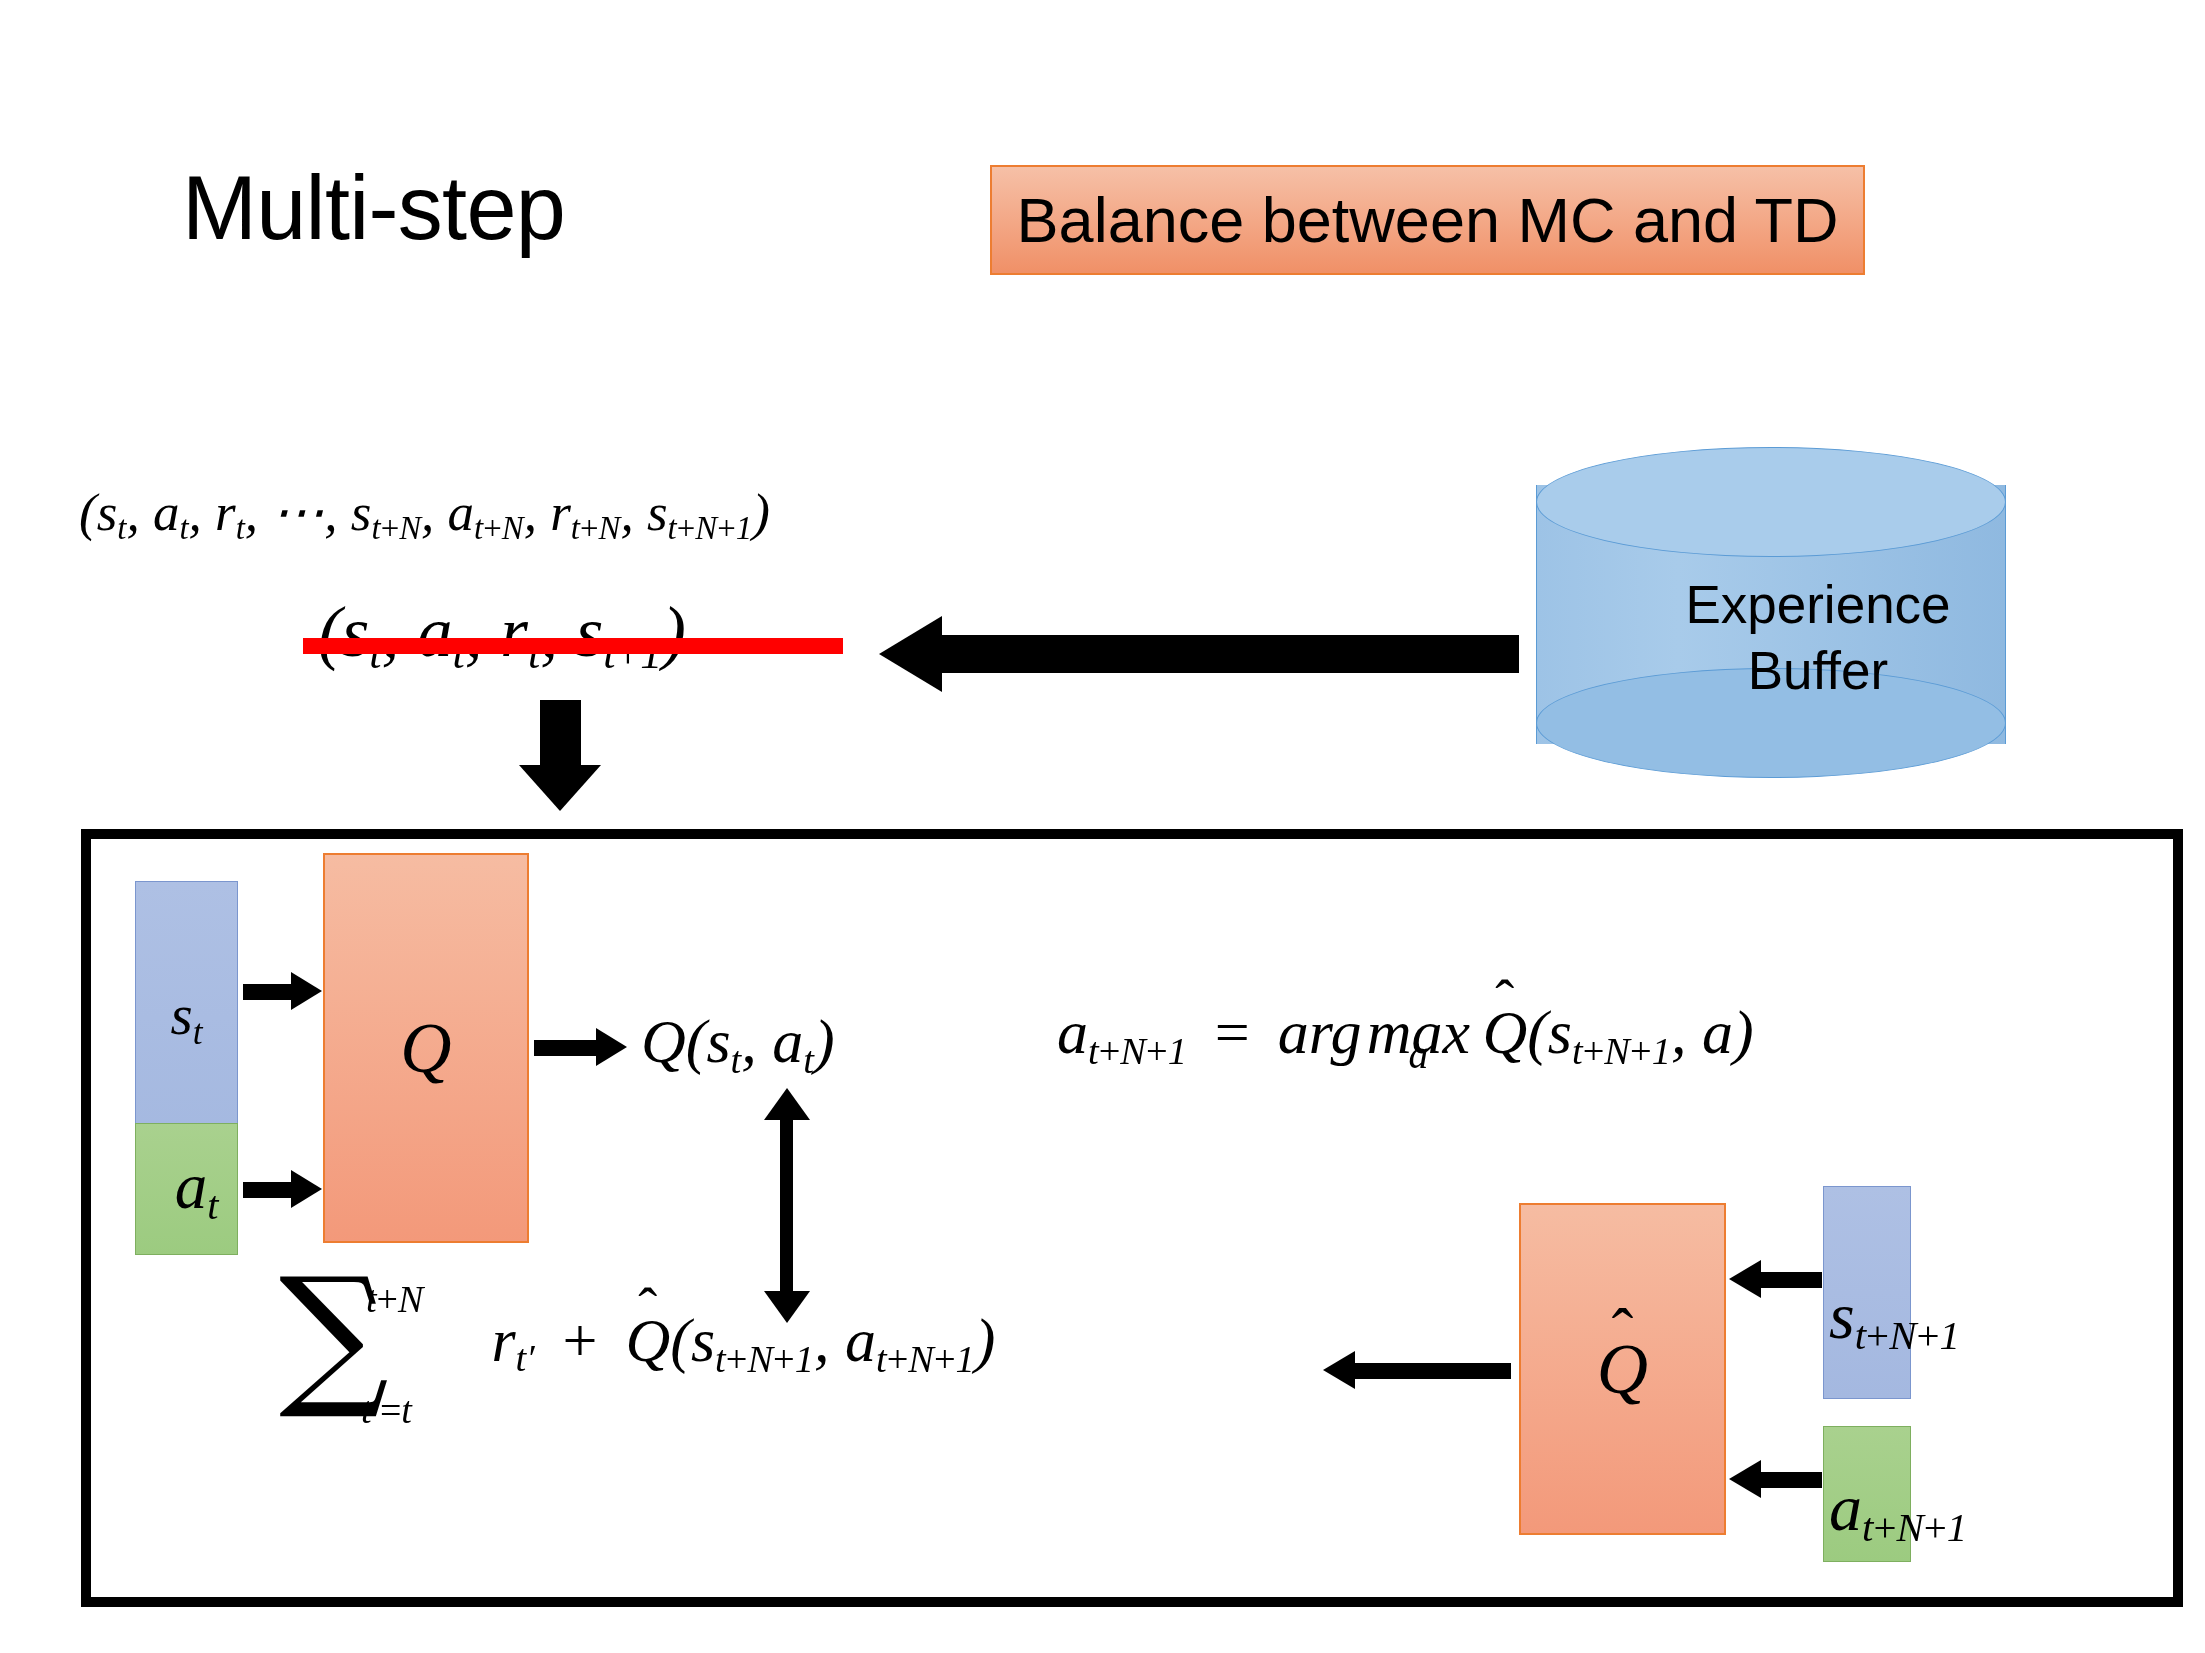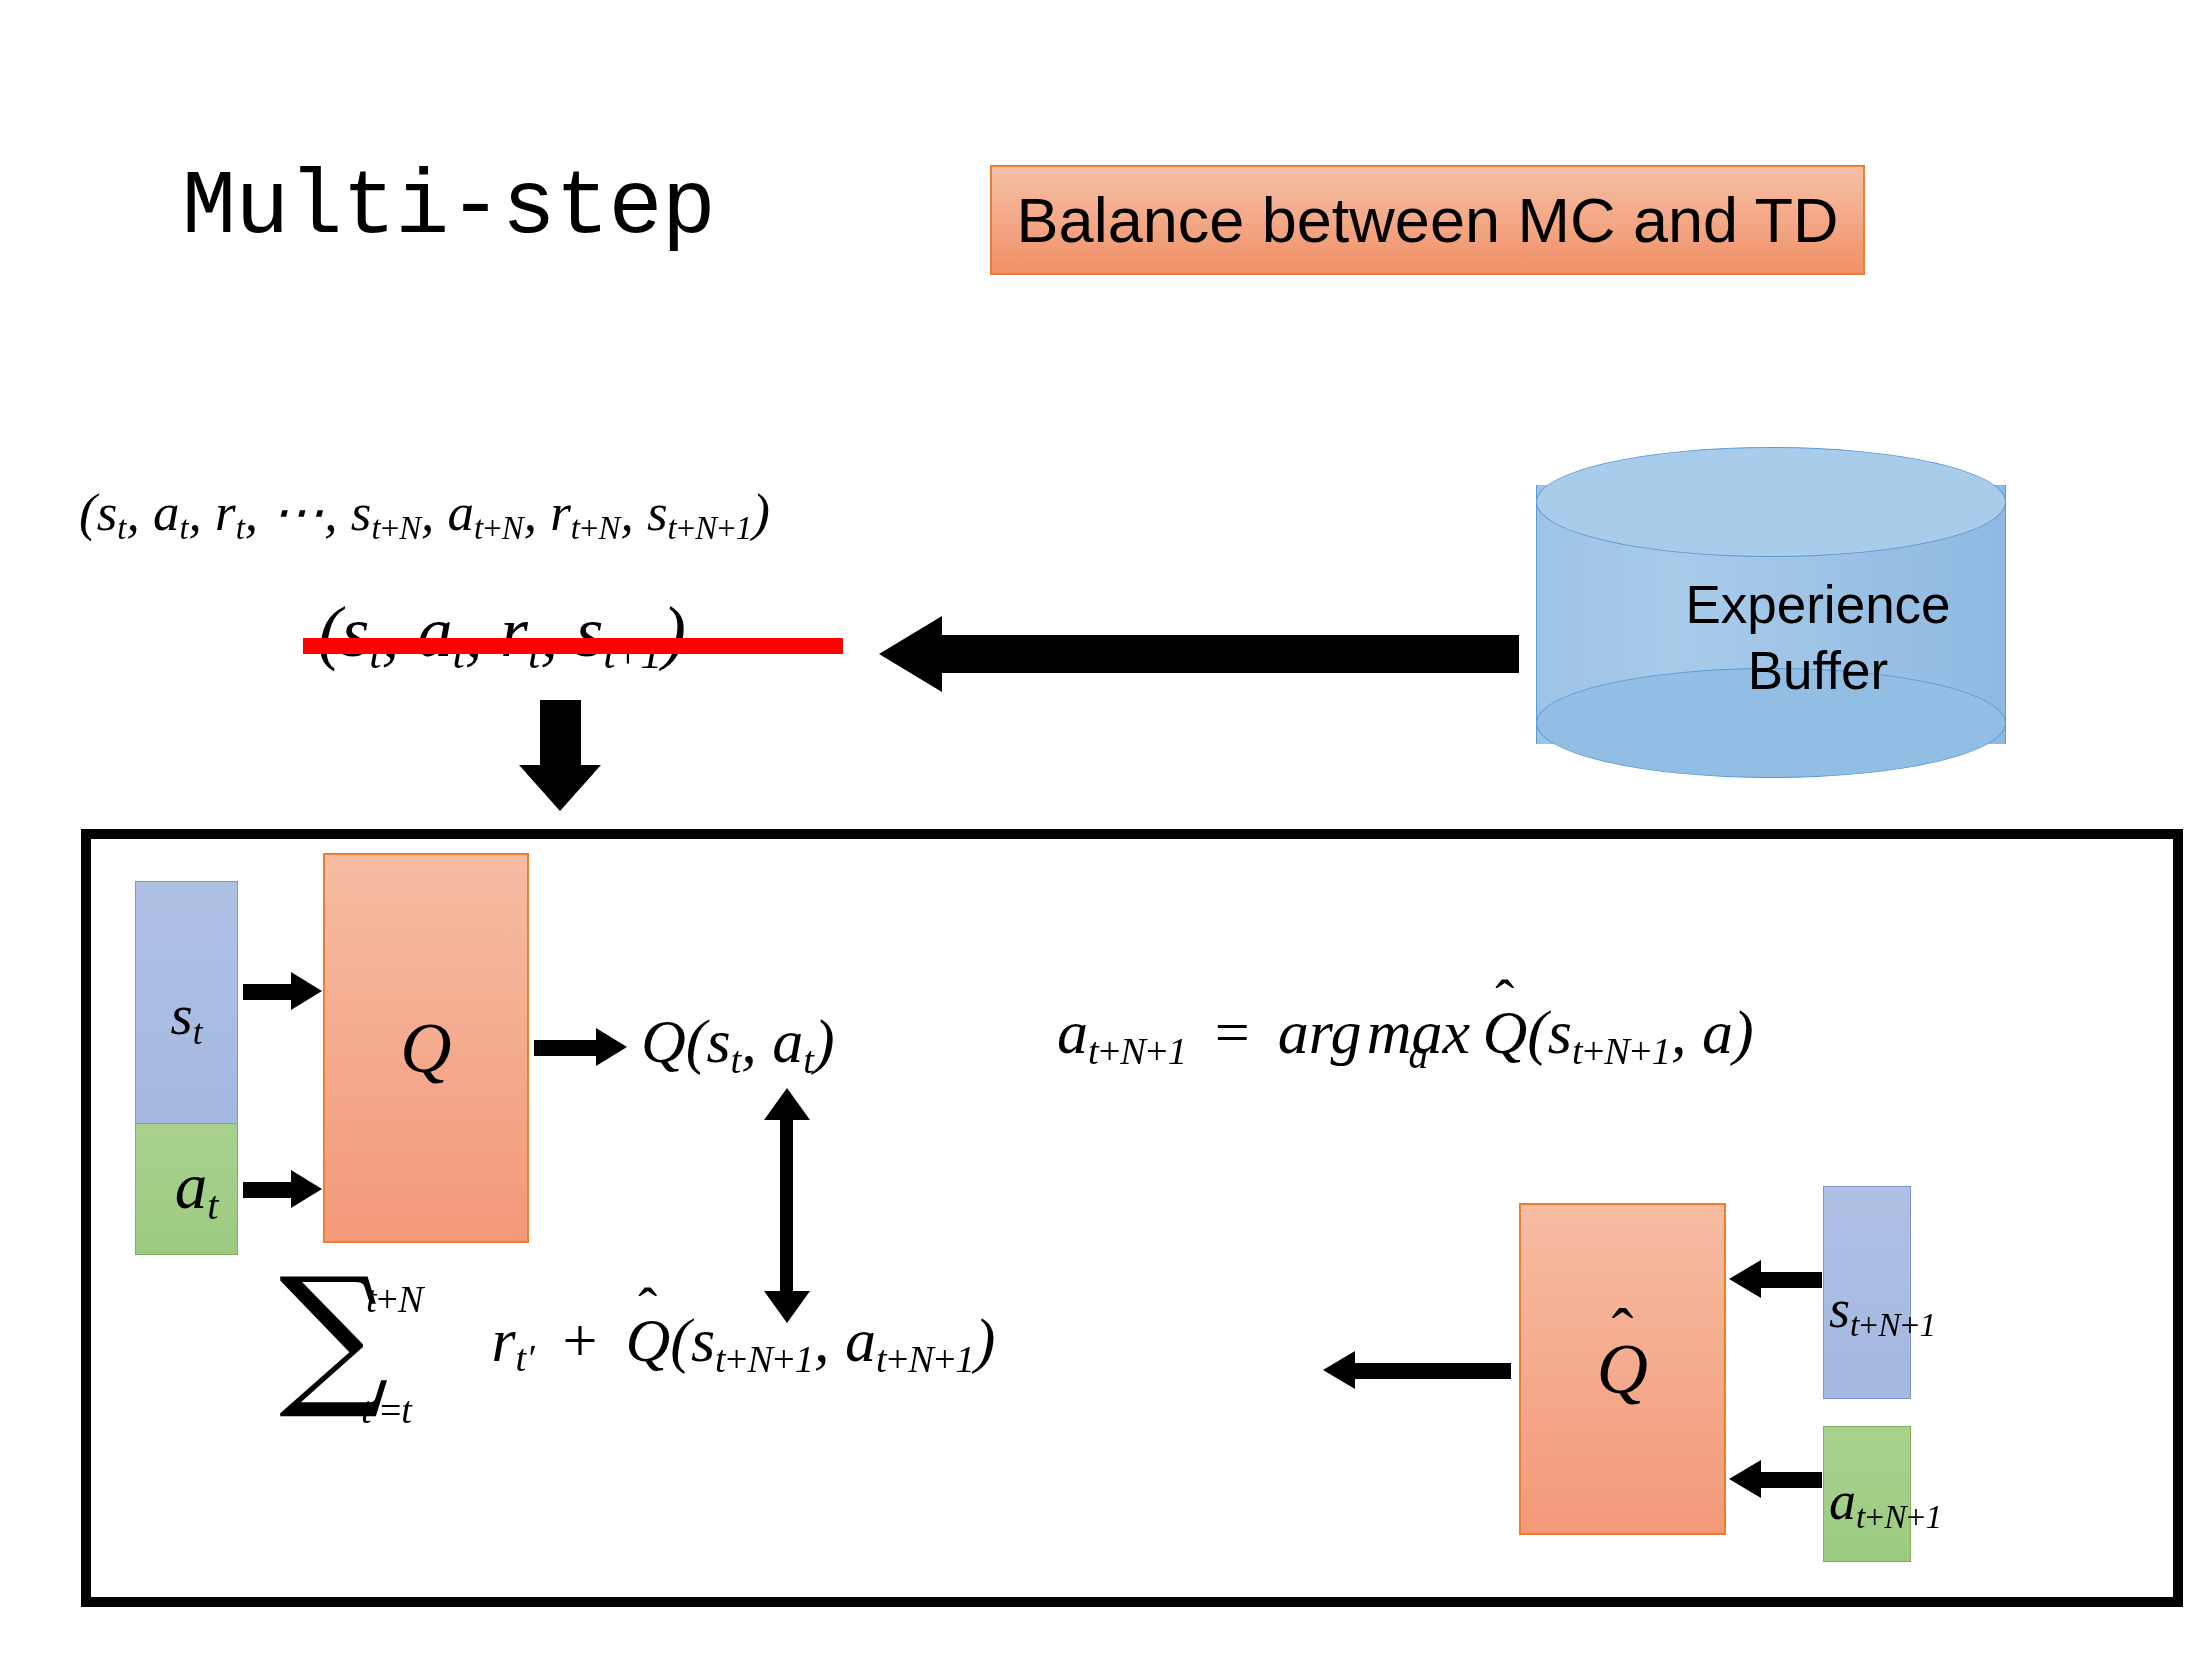--- a/index.html
+++ b/index.html
@@ -7,21 +7,21 @@
        font-family:"Liberation Sans",sans-serif;color:#000;}
 
   
   .abs{position:absolute;}
   .math{font-family:"Liberation Serif",serif;font-style:italic;white-space:nowrap;}
   .mathup{font-family:"Liberation Serif",serif;font-style:normal;}
   sub.s{font-style:italic;font-size:.62em;vertical-align:-0.28em;}
   sub.s .op{font-style:normal;}
 
   
-  #title{left:182px;top:163px;font-size:90px;letter-spacing:-0.7px;line-height:1;font-family:Liberation Mono, monospace;}
+  #title{left:182px;top:163px;font-size:90px;letter-spacing:-0.7px;line-height:1;}
 
   
   #banner{left:990px;top:165px;width:875px;height:110px;
           background:linear-gradient(to bottom,#F6C0A7 0%,#F3A684 55%,#F09067 100%);
           border:2.2px solid #ED7D31;box-sizing:border-box;
           display:flex;align-items:center;justify-content:center;}
   #banner span{font-size:63px;}
 
   
   #tuple-full{left:79px;top:481px;font-size:53px;}
@@ -85,21 +85,21 @@
   .green{background:linear-gradient(to bottom,#A9D18E 0%,#9CCB80 100%);border:1.5px solid #7EAF5F;}
   .orange{background:linear-gradient(to bottom,#F6BCA2 0%,#F3997A 100%);border:2.2px solid #ED7D31;}
 
   #blk-st{left:135px;top:881px;width:103px;height:272px;}
   #blk-at{left:135px;top:1123px;width:103px;height:132px;}
   #blk-q {left:323px;top:853px;width:206px;height:390px;}
   #blk-qh{left:1519px;top:1203px;width:207px;height:332px;}
   #blk-stn{left:1823px;top:1186px;width:88px;height:213px;}
   #blk-atn{left:1823px;top:1426px;width:88px;height:136px;}
 
-  .lbl-sub{position:absolute;font-size:54px;white-space:nowrap;}
+  .lbl-sub{position:absolute;font-size:66px;white-space:nowrap;}
   #lbl-stn{left:1829px;top:1278px;}
   #lbl-atn{left:1829px;top:1470px;}
 
   
   #f-qsa{left:641px;top:1006px;font-size:62px;}
   #f-argmax{left:1057px;top:997px;font-size:62px;}
   #f-sum{left:279px;top:1279px;}
 
   
   .sumwrap{position:relative;display:inline-block;white-space:nowrap;

